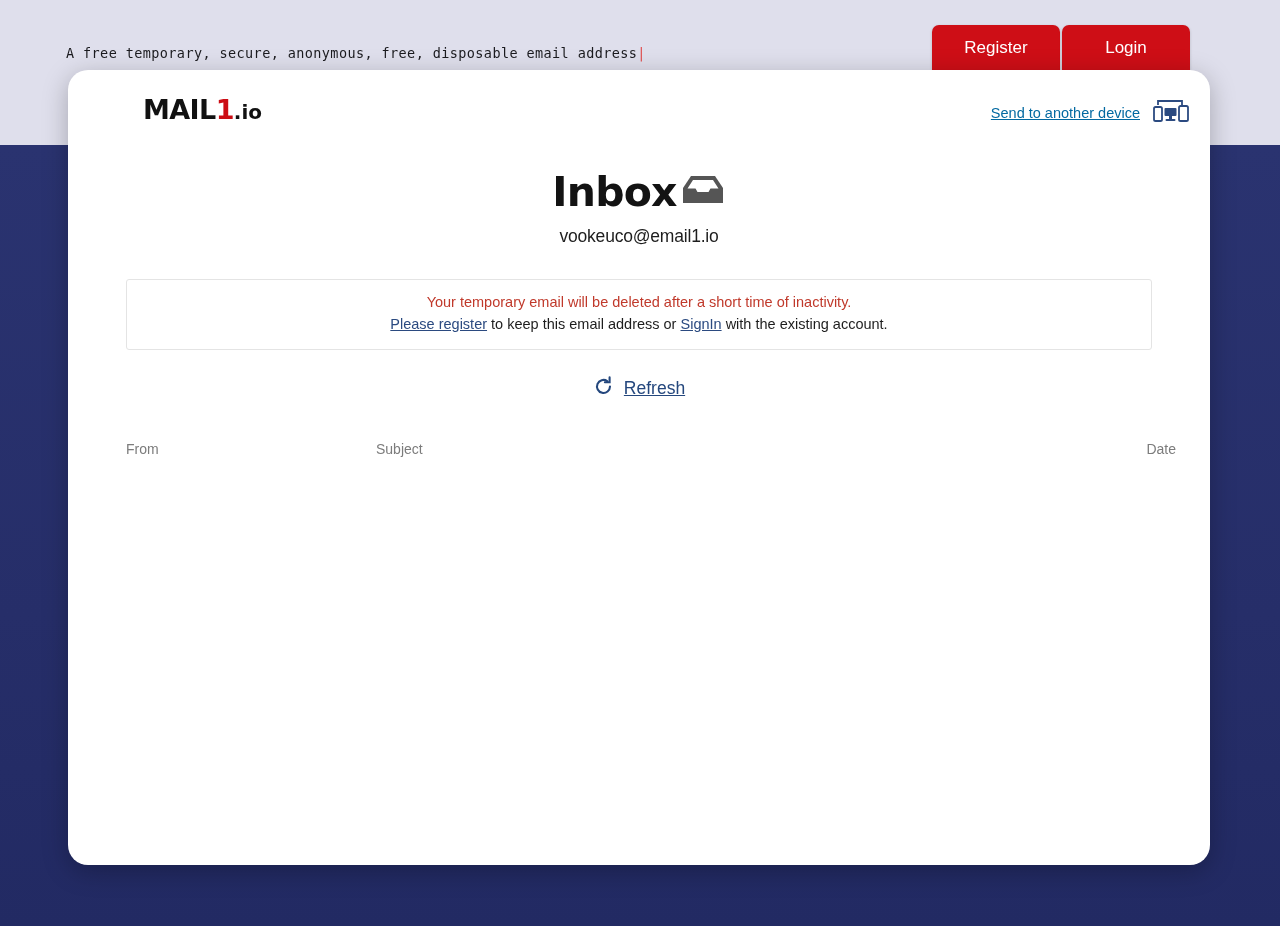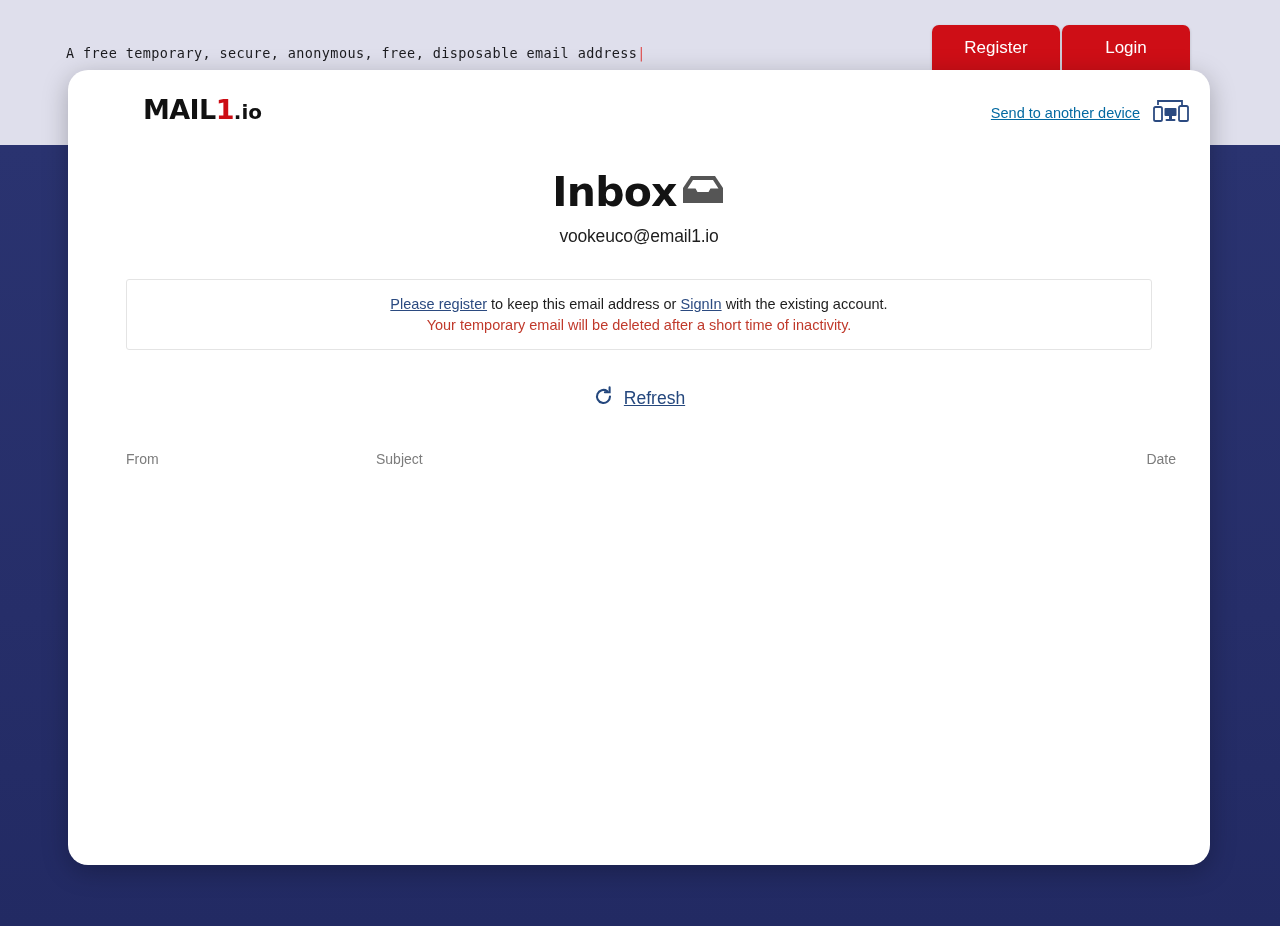--- a/index.html
+++ b/index.html
@@ -160,21 +160,21 @@
     margin-top: 1px;
   }
   .notice-link {
     color: #2b4a80;
     text-decoration: underline;
     cursor: pointer;
   }
 
   
   #refresh-row {
-    margin-top: 36px;
+    margin-top: 26px;
     display: flex;
     justify-content: center;
     align-items: center;
     gap: 10px;
     cursor: pointer;
   }
   #refresh-label {
     font-size: 17.5px;
     color: #24477d;
     text-decoration: underline;
@@ -267,22 +267,22 @@
     <span>
       <svg width="46" height="34" viewBox="0 0 46 34">
         <path d="M3 15 L11 3 H35 L43 15 V30 H3 Z" fill="#555"></path>
         <path d="M13 7 H33 L38.5 15.5 H30.5 L28.5 19 H17.5 L15.5 15.5 H7.5 Z" fill="#fff"></path>
       </svg>
     </span>
   </div>
   <div id="inbox-email">vookeuco@email1.io</div>
 
   <div id="notice">
+    <div id="notice-line1">Your temporary email will be deleted after a short time of inactivity.</div>
     <div id="notice-line2"><span class="notice-link">Please register</span><span> to keep this email address or </span><span class="notice-link">SignIn</span><span>  with the existing account.</span></div>
-    <div id="notice-line1">Your temporary email will be deleted after a short time of inactivity.</div>
   </div>
 
   <div id="refresh-row">
     <span>
       <svg width="21" height="21" viewBox="0 0 21 21">
         <path d="M17 10.5 A6.5 6.5 0 1 1 14.2 5.1" fill="none" stroke="#24477d" stroke-width="2.1" stroke-linecap="round"></path>
         <path d="M16.6 1.4 L16.6 6.2 L11.9 6.2" fill="none" stroke="#24477d" stroke-width="2.1" stroke-linecap="round"></path>
       </svg>
     </span>
     <span id="refresh-label">Refresh</span>

